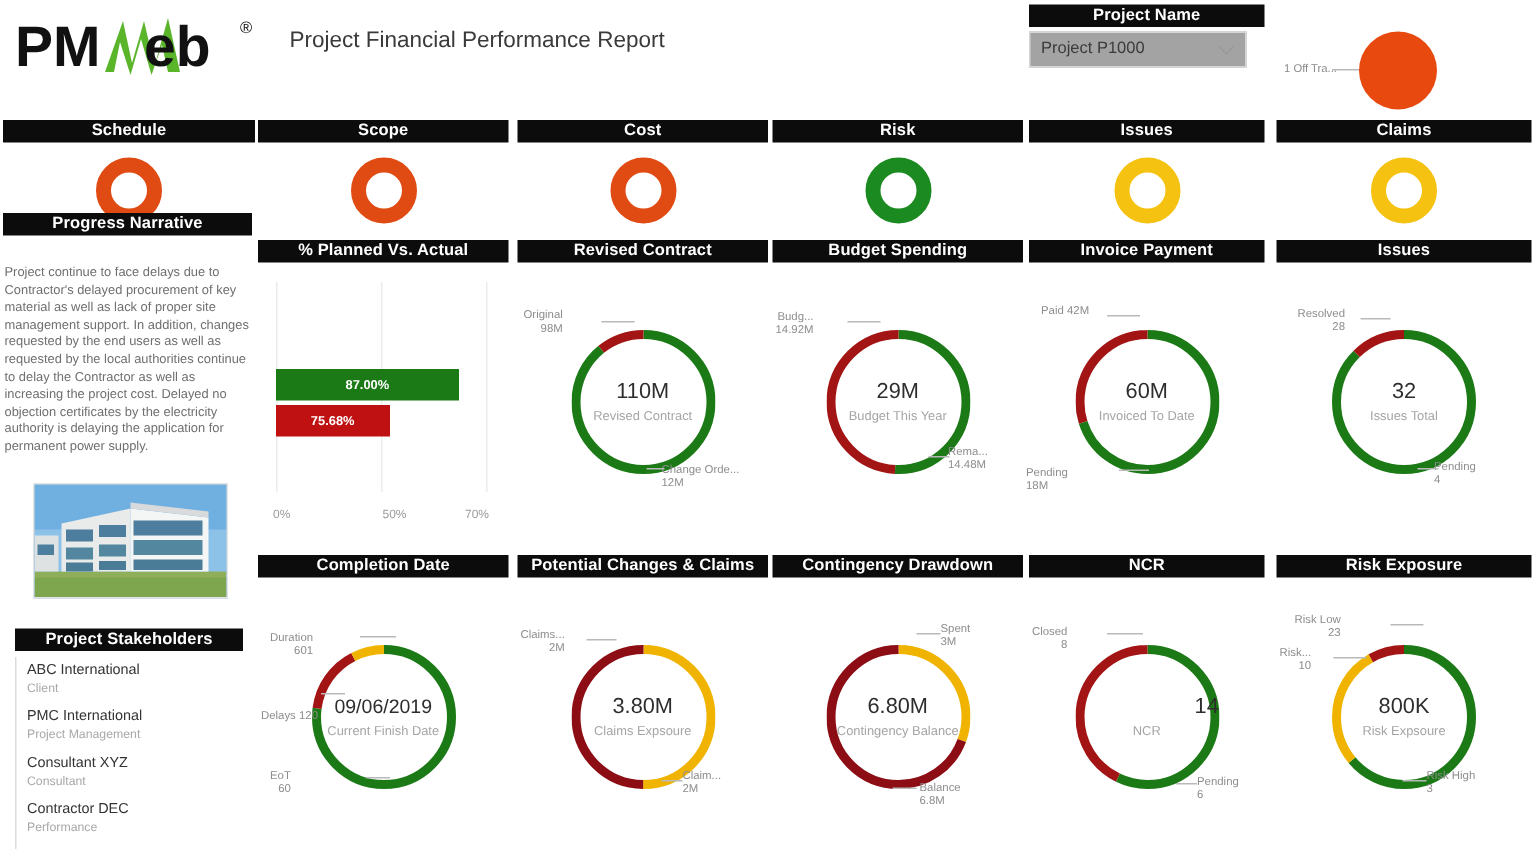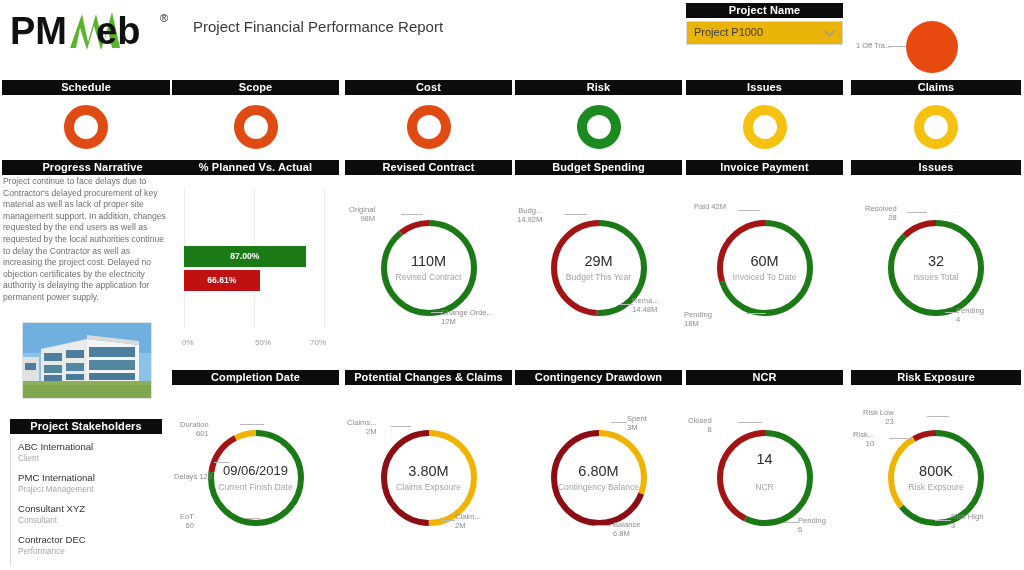--- a/index.html
+++ b/index.html
@@ -33,22 +33,22 @@
     position:absolute;left:8px;top:4px;width:180px;height:56px;
   }
   .logo svg{display:block;}
   .report-title{
     position:absolute;left:193px;top:18px;
     font-size:15px;color:#3a3a3a;font-weight:normal;white-space:nowrap;
   }
 
   
   .sel-box{
-    position:absolute;left:686px;top:21px;width:157px;height:24px;
-    border:1px solid #d6d6d6;background:#eab308;
+    position:absolute;left:686px;top:21px;width:145px;height:24px;
+    border:1px solid #d6d6d6;background:#a3a3a3;
     box-sizing:border-box;
   }
   .sel-val{
     position:absolute;left:7px;top:4px;font-size:11px;color:#3c3c3c;
     white-space:nowrap;
   }
   .chev{
     position:absolute;right:7px;top:8px;width:11px;height:7px;
   }
   .chev svg{display:block;}
@@ -148,21 +148,21 @@
       <div class="hdr" style="left: 345px; top: 80px; width: 167px;">Cost</div>
       <div class="kpi-ring" style="left: 406.5px; top: 105px; width: 44px; height: 44px; border: 10px solid rgb(224, 74, 19);"></div>
       <div class="hdr" style="left: 515px; top: 80px; width: 167px;">Risk</div>
       <div class="kpi-ring" style="left: 576.5px; top: 105px; width: 44px; height: 44px; border: 10px solid rgb(27, 138, 32);"></div>
       <div class="hdr" style="left: 686px; top: 80px; width: 157px;">Issues</div>
       <div class="kpi-ring" style="left: 742.5px; top: 105px; width: 44px; height: 44px; border: 10px solid rgb(245, 194, 17);"></div>
       <div class="hdr" style="left: 851px; top: 80px; width: 170px;">Claims</div>
       <div class="kpi-ring" style="left: 914px; top: 105px; width: 44px; height: 44px; border: 10px solid rgb(245, 194, 17);"></div>
     </div>
 
-  <div class="hdr" style="left:2px;top:160px;width:181px;">Progress Narrative</div>
+  <div class="hdr" style="left:2px;top:142px;width:166px;">Progress Narrative</div>
   <div class="narr">Project continue to face delays due to Contractor's delayed procurement of key material as well as lack of proper site management support. In addition, changes requested by the end users as well as requested by the local authorities continue to delay the Contractor as well as increasing the project cost. Delayed no objection certificates by the electricity authority is delaying the application for permanent power supply.</div>
   <div class="bldg">
     <svg width="128" height="75" viewBox="0 0 128 75">
       <rect x="0" y="0" width="128" height="75" fill="#8dc2e8"></rect>
       <rect x="0" y="0" width="128" height="30" fill="#6fb0e0"></rect>
       <rect x="0" y="58" width="128" height="17" fill="#8fae5a"></rect>
       <polygon points="18,58 18,26 64,16 64,58" fill="#e9eaea"></polygon>
       <polygon points="64,16 64,58 116,58 116,22" fill="#f4f5f5"></polygon>
       <polygon points="64,16 116,22 116,18 64,12" fill="#d8dadb"></polygon>
       <rect x="66" y="24" width="46" height="10" fill="#4d7e9d"></rect>
@@ -204,21 +204,21 @@
 
   <div id="viz-layer">
       <div class="hdr" style="left: 172px; top: 160px; width: 167px;">% Planned Vs. Actual</div>
       <div class="barchart">
         <div class="grid-v" style="left: 8px;"></div>
         <div class="grid-v" style="left: 78px;"></div>
         <div class="grid-v" style="left: 148px;"></div>
         <div class="bar" style="left: 8px; top: 68px; width: 121.8px; background: rgb(27, 122, 22);"></div>
         <div class="bar-lbl" style="left: 8px; top: 68px; width: 121.8px; text-align: center;">87.00%</div>
         <div class="bar" style="left: 8px; top: 92px; width: 75.6px; background: rgb(191, 17, 17);"></div>
-        <div class="bar-lbl" style="left: 8px; top: 92px; width: 75.6px; text-align: center;">66.61%</div>
+        <div class="bar-lbl" style="left: 8px; top: 92px; width: 75.6px; text-align: center;">75.68%</div>
         <div class="ax-lbl" style="left: 6px;">0%</div>
         <div class="ax-lbl" style="left: 79px;">50%</div>
         <div class="ax-lbl" style="left: 134px;">70%</div>
       </div>
       <div class="hdr" style="left: 345px; top: 160px; width: 167px;">Revised Contract</div>
       <div class="donut-wrap" style="left: 380.5px; top: 220px; width: 96px; height: 96px;"><svg width="96" height="96" viewBox="0 0 96 96">
           <circle cx="48" cy="48" r="45" fill="none" stroke="#1b7a16" stroke-width="6" stroke-dasharray="251.90 30.84" stroke-dashoffset="0.00" transform="rotate(-90 48 48)"></circle>
           <circle cx="48" cy="48" r="45" fill="none" stroke="#a31414" stroke-width="6" stroke-dasharray="30.84 251.90" stroke-dashoffset="-251.90" transform="rotate(-90 48 48)"></circle>
         </svg></div>
       <div class="donut-center-val" style="left: 380.5px; top: 253px; width: 96px;">110M</div>
@@ -294,21 +294,21 @@
       <div class="donut-center-sub" style="left: 532.5px; top: 482px; width: 132px;">Contingency Balance</div>
       <div class="d-lbl r" style="left: 627px; top: 414px;">Spent<br>3M</div>
       <div class="lead-line" style="left: 611px; top: 422px; width: 16px;"></div>
       <div class="d-lbl r" style="left: 613px; top: 520px;">Balance<br>6.8M</div>
       <div class="lead-line" style="left: 595px; top: 525px; width: 16px;"></div>
       <div class="hdr" style="left: 686px; top: 370px; width: 157px;">NCR</div>
       <div class="donut-wrap" style="left: 716.5px; top: 430px; width: 96px; height: 96px;"><svg width="96" height="96" viewBox="0 0 96 96">
           <circle cx="48" cy="48" r="45" fill="none" stroke="#1b7a16" stroke-width="6" stroke-dasharray="161.57 121.18" stroke-dashoffset="0.00" transform="rotate(-90 48 48)"></circle>
           <circle cx="48" cy="48" r="45" fill="none" stroke="#a31414" stroke-width="6" stroke-dasharray="121.18 161.57" stroke-dashoffset="-161.57" transform="rotate(-90 48 48)"></circle>
         </svg></div>
-      <div class="donut-center-val" style="left: 716.5px; top: 451px; width: 96px;">14</div>
+      <div class="donut-center-val" style="left: 716.5px; top: 463px; width: 96px; text-align: right;">14</div>
       <div class="donut-center-sub" style="left: 698.5px; top: 482px; width: 132px;">NCR</div>
       <div class="d-lbl l" style="left: 688px; top: 416px;">Closed<br>8</div>
       <div class="lead-line" style="left: 738px; top: 422px; width: 24px;"></div>
       <div class="d-lbl r" style="left: 798px; top: 516px;">Pending<br>6</div>
       <div class="lead-line" style="left: 784px; top: 522px; width: 14px;"></div>
       <div class="hdr" style="left: 851px; top: 370px; width: 170px;">Risk Exposure</div>
       <div class="donut-wrap" style="left: 888px; top: 430px; width: 96px; height: 96px;"><svg width="96" height="96" viewBox="0 0 96 96">
           <circle cx="48" cy="48" r="45" fill="none" stroke="#1b7a16" stroke-width="6" stroke-dasharray="180.64 102.10" stroke-dashoffset="0.00" transform="rotate(-90 48 48)"></circle>
           <circle cx="48" cy="48" r="45" fill="none" stroke="#f0b400" stroke-width="6" stroke-dasharray="78.54 204.20" stroke-dashoffset="-180.64" transform="rotate(-90 48 48)"></circle>
           <circle cx="48" cy="48" r="45" fill="none" stroke="#a31414" stroke-width="6" stroke-dasharray="23.56 259.18" stroke-dashoffset="-259.18" transform="rotate(-90 48 48)"></circle>

